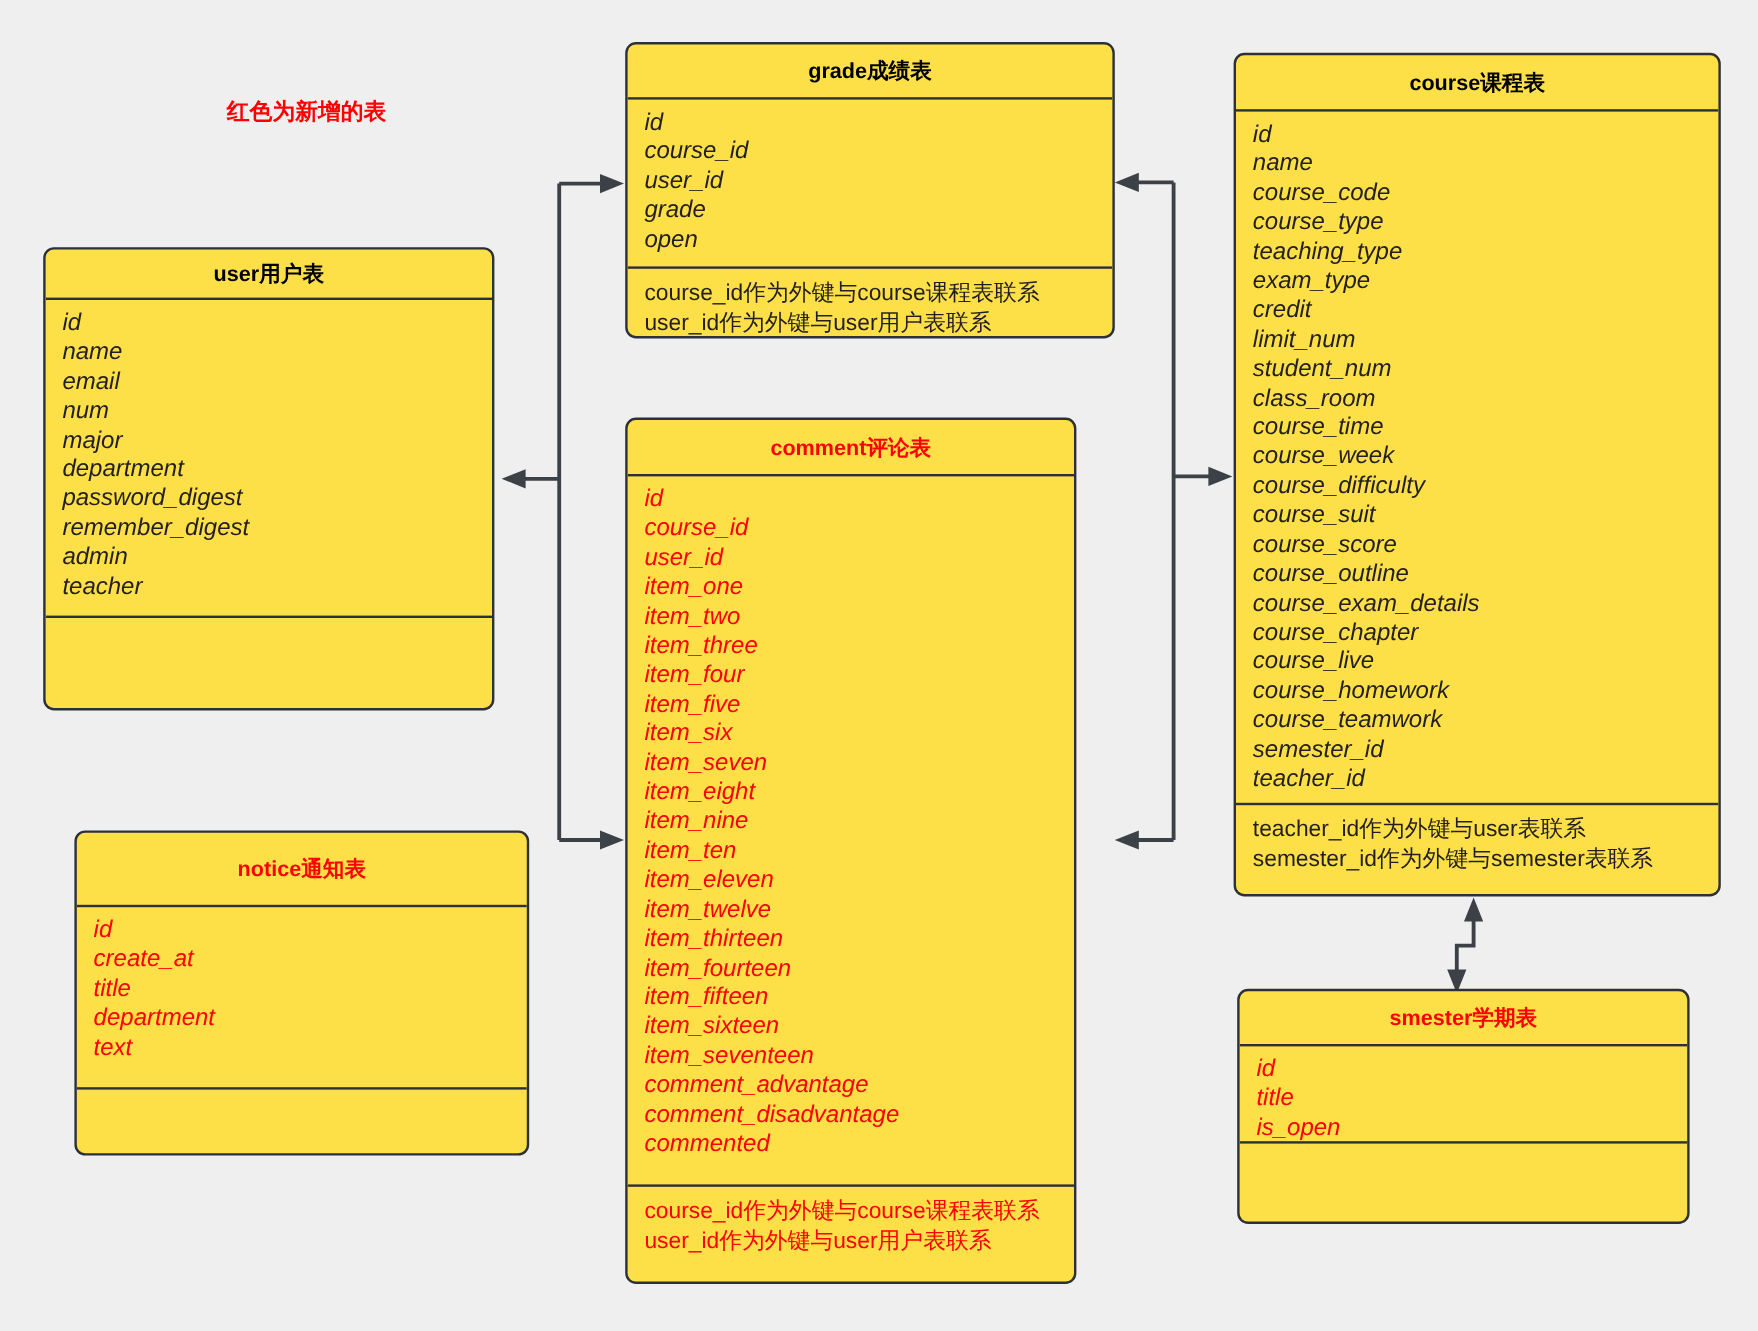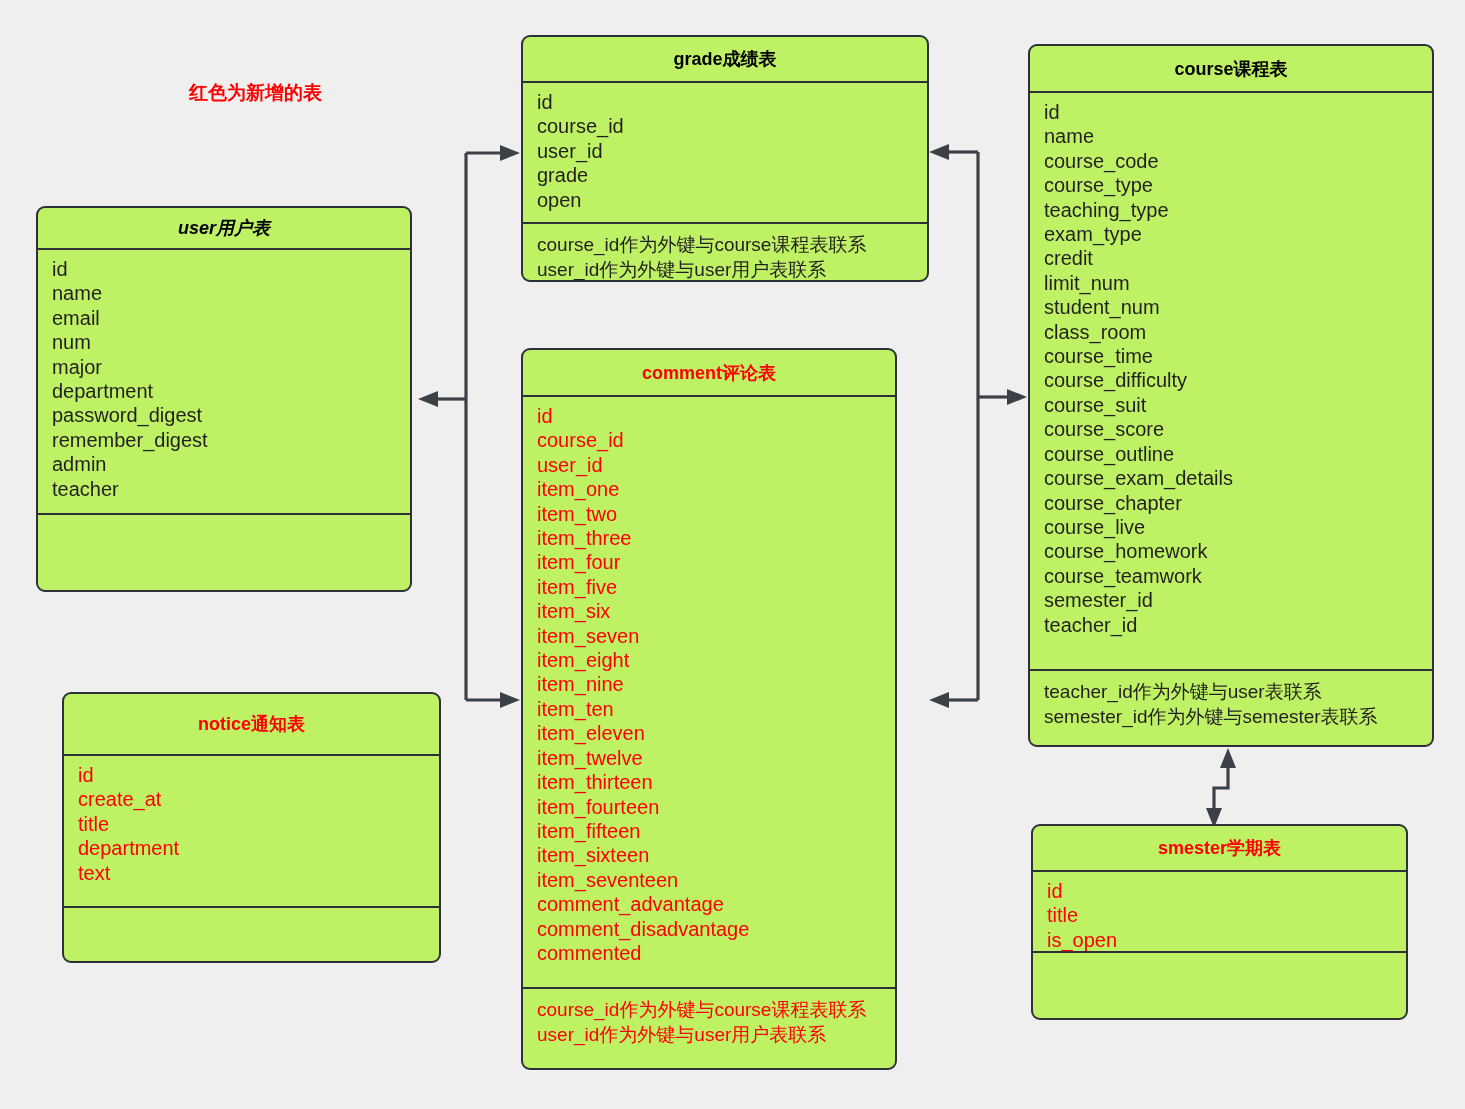--- a/index.html
+++ b/index.html
@@ -24,41 +24,42 @@
   .legend {
     position: absolute;
     font-size: 19px;
     font-weight: bold;
     color: #ff0000;
     white-space: nowrap;
   }
   .entity {
     position: absolute;
     box-sizing: border-box;
-    background: #bef264;
+    background: #fde047;
     border: 2.5px solid #2b3039;
     border-radius: 9px;
     overflow: hidden;
   }
   .ent-title {
     box-sizing: border-box;
     text-align: center;
     font-weight: bold;
     font-size: 18px;
     color: #000000;
     border-bottom: 2.5px solid #2b3039;
     display: flex;
     align-items: center;
     justify-content: center;
   }
   .ent-title.red { color: #ff0000; }
   .ent-fields {
     box-sizing: border-box;
     padding: 7px 0 6px 14px;
     border-bottom: 2.5px solid #2b3039;
+    font-style: italic;
   }
   .ent-fields .field {
     font-size: 20px;
     line-height: 24.4px;
     color: #231f20;
     white-space: nowrap;
   }
   .ent-fields.red .field { color: #ff0000; }
   .ent-notes {
     box-sizing: border-box;
@@ -133,40 +134,41 @@
       <div class="field">name</div>
       <div class="field">course_code</div>
       <div class="field">course_type</div>
       <div class="field">teaching_type</div>
       <div class="field">exam_type</div>
       <div class="field">credit</div>
       <div class="field">limit_num</div>
       <div class="field">student_num</div>
       <div class="field">class_room</div>
       <div class="field">course_time</div>
+      <div class="field">course_week</div>
       <div class="field">course_difficulty</div>
       <div class="field">course_suit</div>
       <div class="field">course_score</div>
       <div class="field">course_outline</div>
       <div class="field">course_exam_details</div>
       <div class="field">course_chapter</div>
       <div class="field">course_live</div>
       <div class="field">course_homework</div>
       <div class="field">course_teamwork</div>
       <div class="field">semester_id</div>
       <div class="field">teacher_id</div>
     </div>
     <div class="ent-notes">
       <div class="note">teacher_id作为外键与user表联系</div>
       <div class="note">semester_id作为外键与semester表联系</div>
     </div>
   </div>
 
   <div class="entity" style="left:36px; top:206px; width:376px; height:386px;">
-    <div class="ent-title" style="height:42px;font-style:italic;">user用户表</div>
+    <div class="ent-title" style="height:42px;">user用户表</div>
     <div class="ent-fields" style="height:265px;">
       <div class="field">id</div>
       <div class="field">name</div>
       <div class="field">email</div>
       <div class="field">num</div>
       <div class="field">major</div>
       <div class="field">department</div>
       <div class="field">password_digest</div>
       <div class="field">remember_digest</div>
       <div class="field">admin</div>

